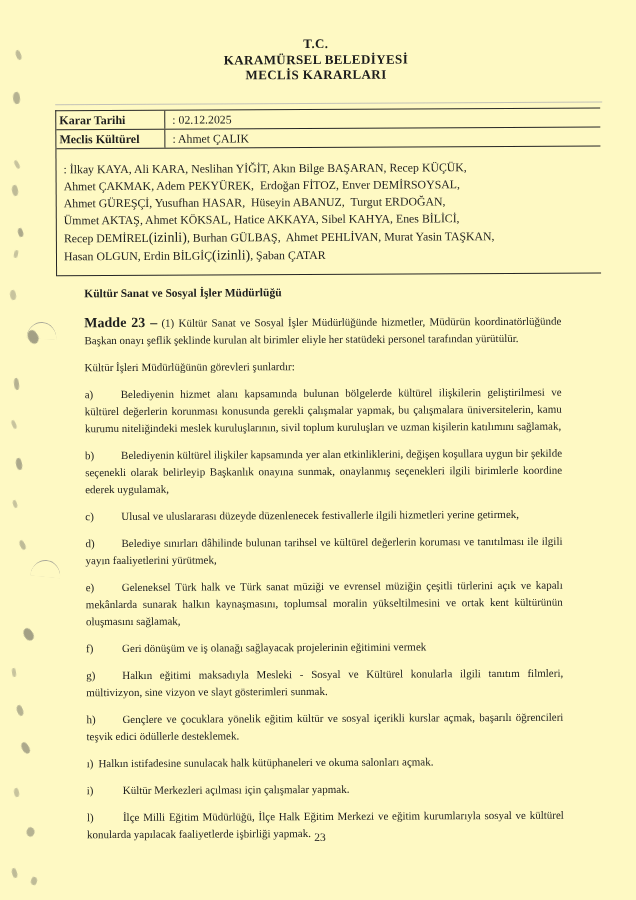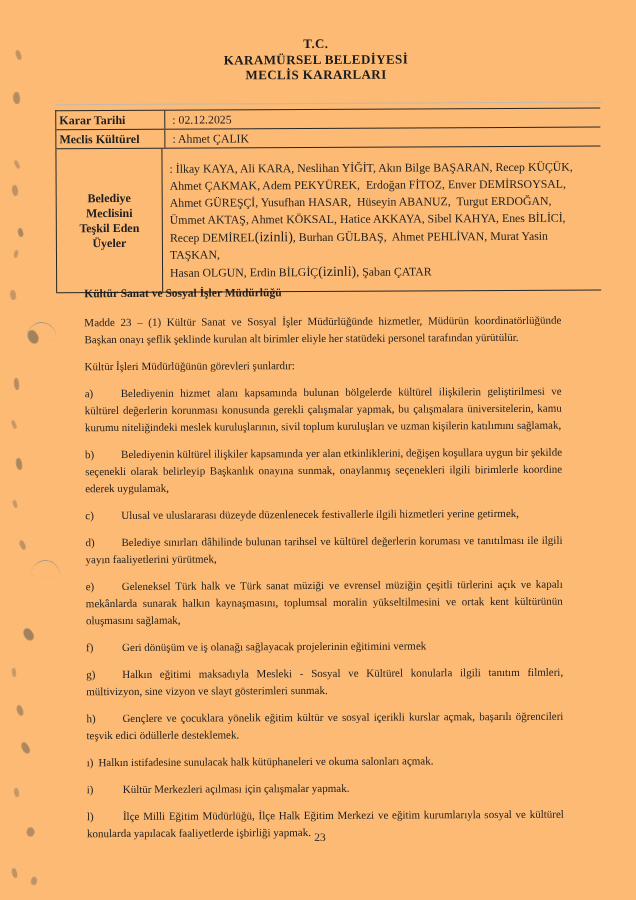--- a/index.html
+++ b/index.html
@@ -6,21 +6,21 @@
   body{
     width:636px;height:900px;
     background:#f2f2f0;
     font-family:"Liberation Serif","DejaVu Serif",serif;
     color:#1e1e1e;
     overflow:hidden;
   }
   .page{
     position:relative;
     width:636px;height:900px;
-    background:#fdba74;
+    background:#fef9c3;
     overflow:hidden;
   }
   .sheet{
     position:absolute;inset:0;
     transform:rotate(-0.3deg);
     transform-origin:50% 50%;
   }
   
   .doc-header{
     position:absolute;top:36px;left:0;width:100%;
@@ -75,21 +75,21 @@
     position:absolute;left:85px;top:284px;width:477px;
     font-size:11px;line-height:17px;
     text-align:justify;
     color:#1e1e1e;
   }
   .section-heading{
     font-weight:bold;font-size:11.5px;
     margin:0 0 12px 0;text-align:left;
   }
   .para{margin:0 0 10px 0;}
-  .article-label{font-weight:normal;font-size:11px;}
+  .article-label{font-weight:bold;font-size:14px;}
   .item-label{display:inline-block;width:36px;}
   .para.inline-label .item-label{width:auto;margin-right:5px;}
   
   .page-number{
     position:absolute;left:0;top:831px;width:100%;
     text-align:center;font-size:11.5px;color:#2a2a2a;
   }
   
   .smudge{
     position:absolute;
@@ -152,26 +152,20 @@
     <div class="info-table">
       <div class="tbl-row">
         <div class="tbl-label">Karar Tarihi</div>
         <div class="tbl-value">: 02.12.2025</div>
       </div>
       <div class="tbl-row">
         <div class="tbl-label">Meclis Kültürel</div>
         <div class="tbl-value">: Ahmet ÇALIK</div>
       </div>
       <div class="tbl-row members">
-        <div class="tbl-label">
-          <div>Belediye</div>
-          <div>Meclisini</div>
-          <div>Teşkil Eden</div>
-          <div>Üyeler</div>
-        </div>
         <div class="tbl-value" id="members-lines">
             <div class="member-line">: İlkay KAYA, Ali KARA, Neslihan YİĞİT, Akın Bilge BAŞARAN, Recep KÜÇÜK,</div>
             <div class="member-line">Ahmet ÇAKMAK, Adem PEKYÜREK,  Erdoğan FİTOZ, Enver DEMİRSOYSAL,</div>
             <div class="member-line">Ahmet GÜREŞÇİ, Yusufhan HASAR,  Hüseyin ABANUZ,  Turgut ERDOĞAN,</div>
             <div class="member-line">Ümmet AKTAŞ, Ahmet KÖKSAL, Hatice AKKAYA, Sibel KAHYA, Enes BİLİCİ,</div>
             <div class="member-line">Recep DEMİREL<span class="sub">(izinli)</span>, Burhan GÜLBAŞ,  Ahmet PEHLİVAN, Murat Yasin TAŞKAN,</div>
             <div class="member-line">Hasan OLGUN, Erdin BİLGİÇ<span class="sub">(izinli)</span>, Şaban ÇATAR</div>
           </div>
       </div>
     </div>

